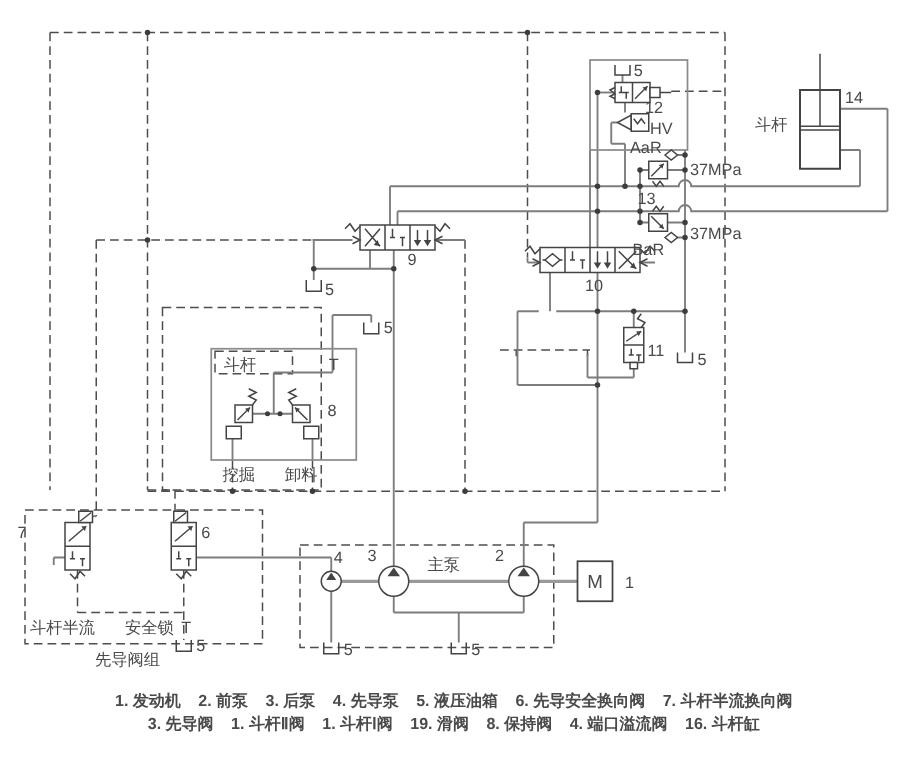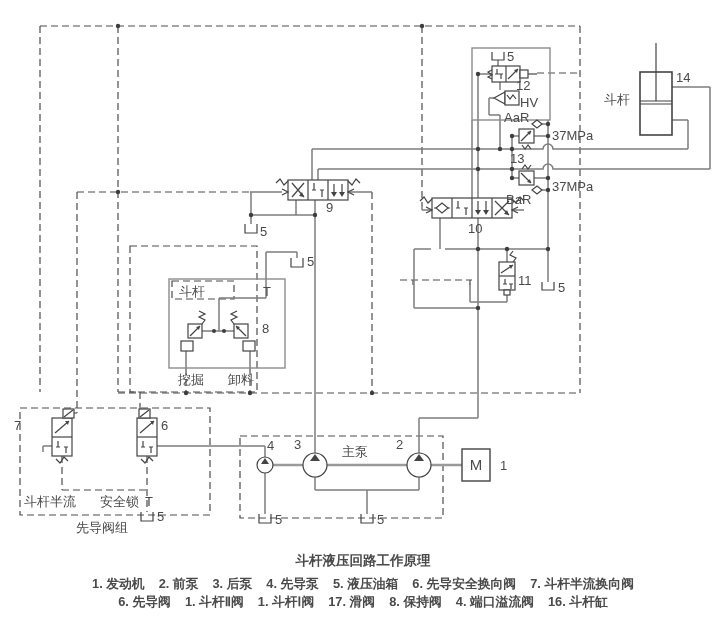--- a/index.html
+++ b/index.html
@@ -294,17 +294,16 @@
     <text x="267" y="450">4</text>
     <text x="294" y="449">3</text>
     <text x="342" y="456">主泵</text>
     <text x="396" y="449">2</text>
     <text x="476" y="470" text-anchor="middle" style="font-size:15px">M</text>
     <text x="500" y="470">1</text>
   </g>
 </svg>
 
 <div class="caption">
-  <div class="cap-title">斗杆液压回路工作原理</div>
   <div class="cap-line" id="legend-line1"><span class="leg-item">1. 发动机</span><span class="leg-item">2. 前泵</span><span class="leg-item">3. 后泵</span><span class="leg-item">4. 先导泵</span><span class="leg-item">5. 液压油箱</span><span class="leg-item">6. 先导安全换向阀</span><span class="leg-item">7. 斗杆半流换向阀</span></div>
-  <div class="cap-line" id="legend-line2"><span class="leg-item">6. 先导阀</span><span class="leg-item">1. 斗杆Ⅱ阀</span><span class="leg-item">1. 斗杆Ⅰ阀</span><span class="leg-item">17. 滑阀</span><span class="leg-item">8. 保持阀</span><span class="leg-item">4. 端口溢流阀</span><span class="leg-item">16. 斗杆缸</span></div>
+  <div class="cap-line" id="legend-line2"><span class="leg-item">3. 先导阀</span><span class="leg-item">1. 斗杆Ⅱ阀</span><span class="leg-item">1. 斗杆Ⅰ阀</span><span class="leg-item">19. 滑阀</span><span class="leg-item">8. 保持阀</span><span class="leg-item">4. 端口溢流阀</span><span class="leg-item">16. 斗杆缸</span></div>
 </div>
 </div>
 
 </body></html>

